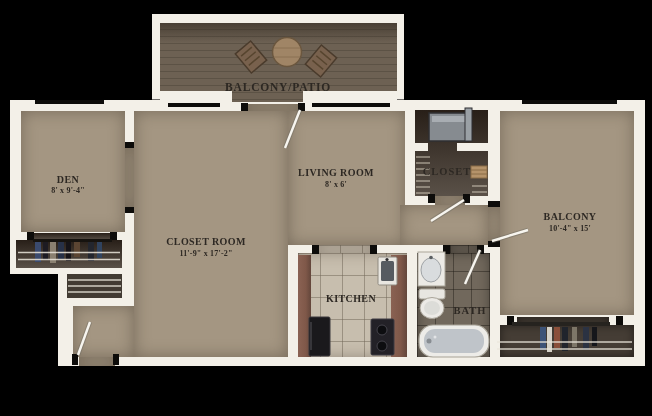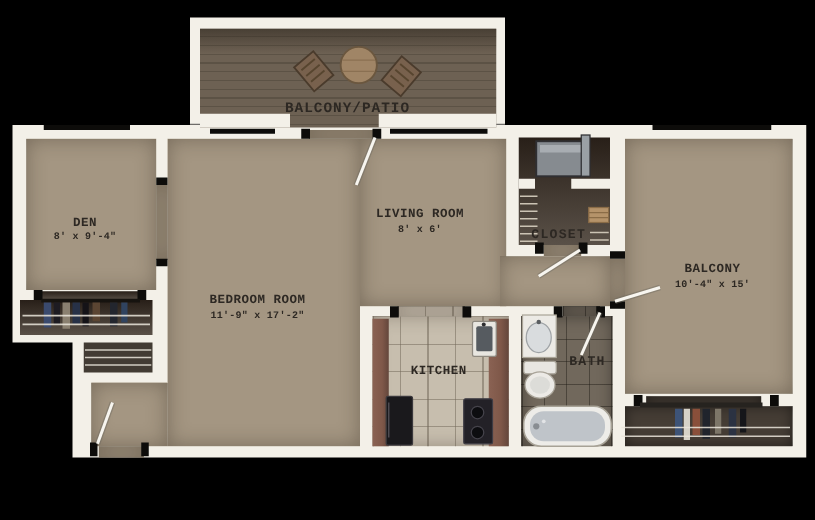--- a/index.html
+++ b/index.html
@@ -1,17 +1,17 @@
 <!DOCTYPE html>
 <html style="--wall: #f3f0e8; --carpet: #a49682; --deck: #6d6153; --deck-line: #5c5245; --closet-dark: #5a5148; --closet-mid: #453d35; --linen: #423b33; --kitchen-tile: #c7beae; --bath-tile: #71685c; --counter: #7f5849; --ink: #2d2823; --background: #000000;"><head>
 <meta charset="utf-8">
 <style>
   html,body{margin:0;padding:0;background:#000;}
   .stage{position:relative;width:652px;height:416px;background:#000;overflow:hidden;
-         font-family:Liberation Mono, monospace;}
+         font-family:Liberation Serif, serif;}
   .abs{position:absolute;}
   
   .wall{background:var(--wall,#f3f0e8);box-shadow:0 0 0 1px rgba(0,0,0,.55);}
   .baluster{background:var(--wall,#f3f0e8);}
   
   .carpet{background:var(--carpet,#a49682);box-shadow:inset 0 0 16px rgba(46,37,26,.38);}
   .deck{background:repeating-linear-gradient(to bottom,var(--deck,#6d6153) 0 6px,var(--deck-line,#5c5245) 6px 7px);}
   .deck-shade{background:linear-gradient(to bottom,rgba(42,35,27,.55),rgba(42,35,27,0));}
   .closet-dark{background:linear-gradient(to bottom,#281f18,var(--closet-dark,#5a5148));}
   .closet-mid{background:var(--closet-mid,#453d35);box-shadow:inset 0 0 10px rgba(0,0,0,.5);}
@@ -217,21 +217,21 @@
         <path d="M464 200 L431 221"></path>
       </g>
     </g>
   </svg>
 
   <div class="lbl name big" style="left:278px;top:87px">BALCONY/PATIO</div>
   <div class="lbl name" style="left:68px;top:179px">DEN</div>
   <div class="lbl dims" style="left:68px;top:190px">8' x 9'-4"</div>
   <div class="lbl name" style="left:336px;top:172px">LIVING ROOM</div>
   <div class="lbl dims" style="left:336px;top:184px">8' x 6'</div>
-  <div class="lbl name" style="left:206px;top:241px">BEDROOM ROOM</div>
+  <div class="lbl name" style="left:206px;top:241px">CLOSET ROOM</div>
   <div class="lbl dims" style="left:206px;top:253px">11'-9" x 17'-2"</div>
-  <div class="lbl name spaced" style="left:447px;top:188px">CLOSET</div>
+  <div class="lbl name spaced" style="left:447px;top:171px">CLOSET</div>
   <div class="lbl name" style="left:570px;top:216px">BALCONY</div>
   <div class="lbl dims" style="left:570px;top:228px">10'-4" x 15'</div>
   <div class="lbl name" style="left:351px;top:298px">KITCHEN</div>
-  <div class="lbl name spaced" style="left:470px;top:290px">BATH</div>
+  <div class="lbl name spaced" style="left:470px;top:310px">BATH</div>
 
 </div>
 
 </body></html>

